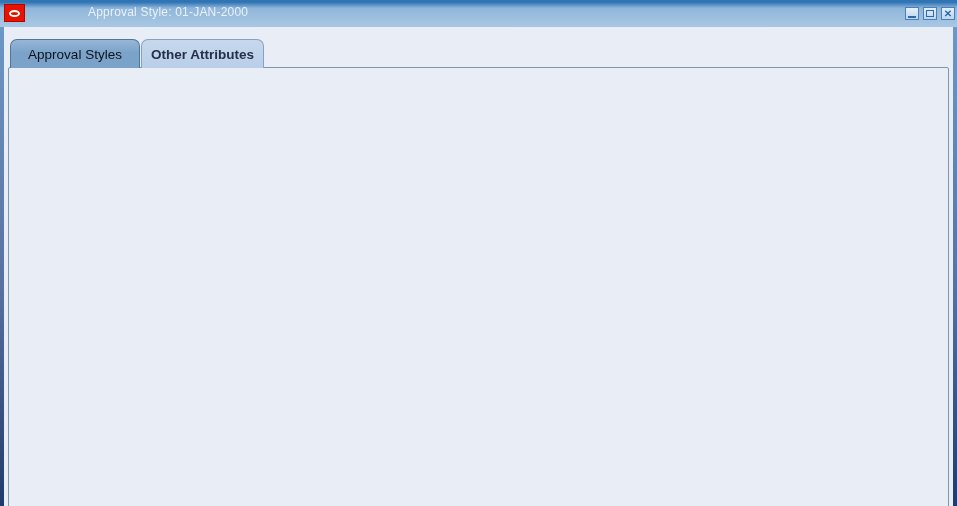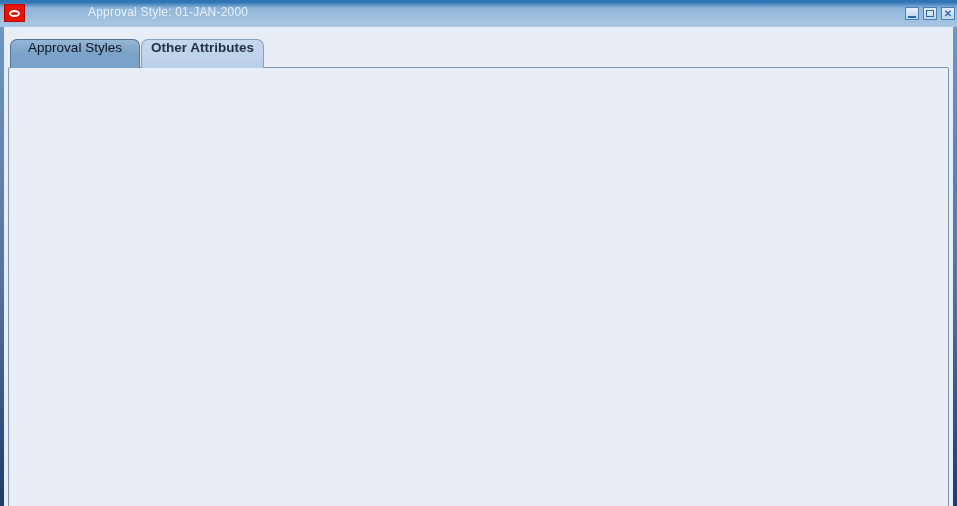--- a/index.html
+++ b/index.html
@@ -40,21 +40,21 @@
     display:flex; align-items:center; justify-content:center;
     color:#2a6aaa; font-size:9px; font-weight:bold; line-height:1;
   }
   .min-glyph{ width:8px; height:0; border-bottom:2px solid #2a6aaa; margin-top:6px; }
   .max-glyph{ width:8px; height:7px; border:1.5px solid #2a6aaa; }
   .x-glyph{ font-size:10px; font-weight:bold; color:#2a6aaa; }
 
   
   .tab{
     position:absolute; top:39px; height:29px; border-radius:7px 7px 0 0;
-    display:flex; align-items:flex-start; justify-content:center;
+    display:flex; align-items:center; justify-content:center;
     font-size:13.5px; cursor:default; white-space:nowrap;
   }
   .tab.active{
     left:10px; width:130px;
     background:linear-gradient(180deg,#96b7d6 0%,#7ba3c9 45%,#7ba3c9 100%);
     border:1px solid #54749a; border-bottom:none; color:#0d1220; z-index:3;
   }
   .tab.inactive{
     left:141px; width:123px;
     background:linear-gradient(180deg,#c6d8ec 0%,#b9cfe8 100%);

